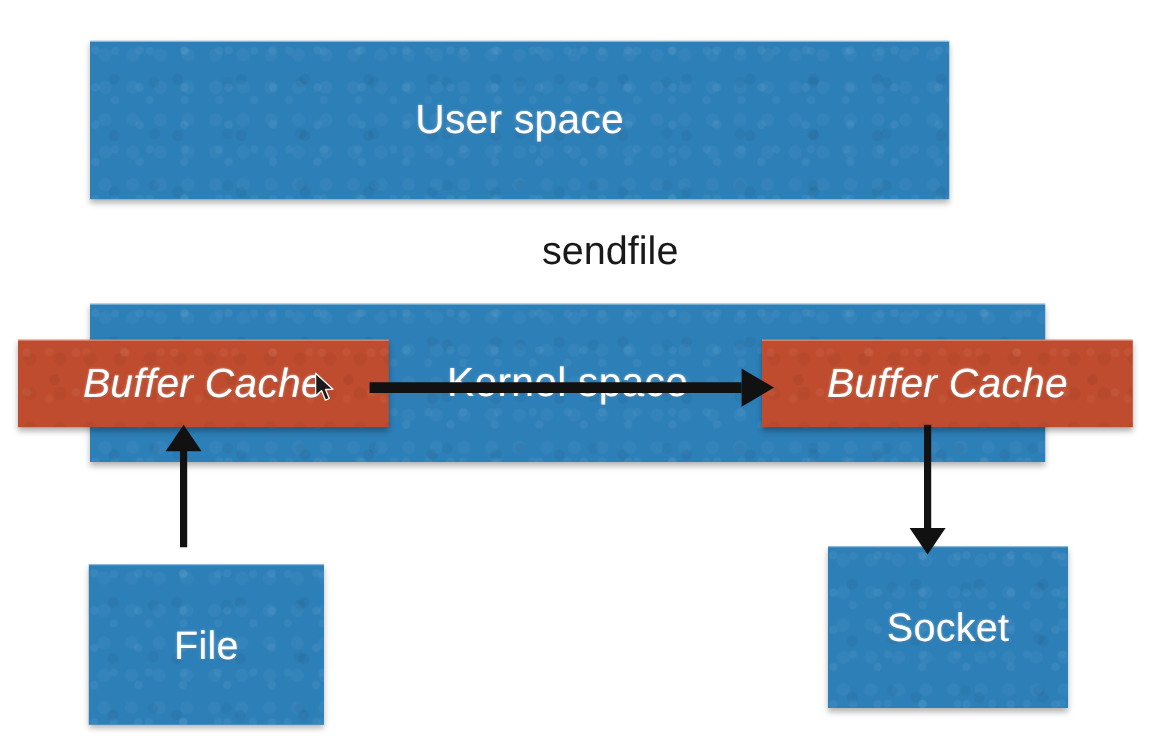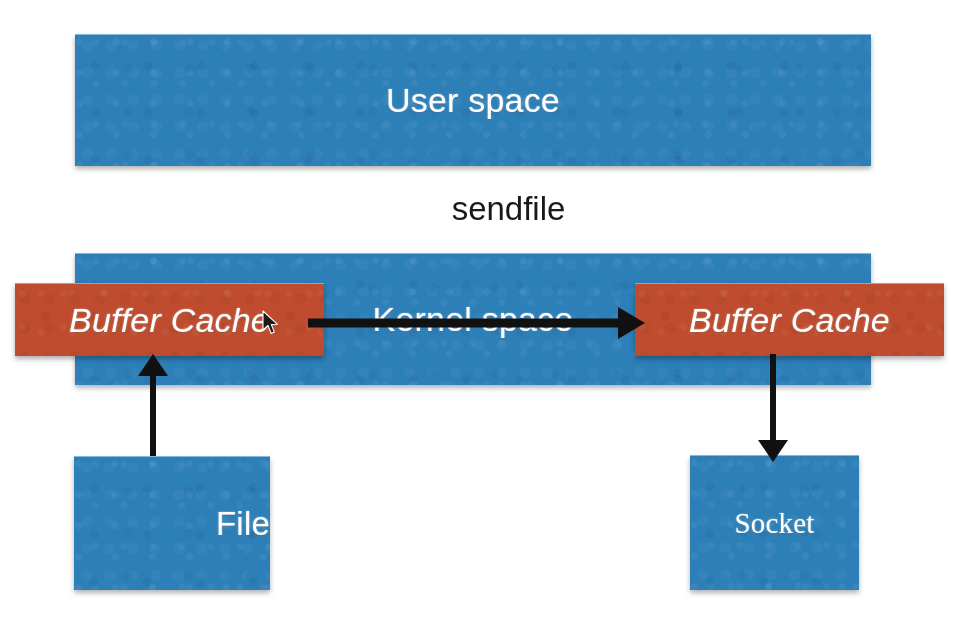--- a/index.html
+++ b/index.html
@@ -52,28 +52,28 @@
       radial-gradient(circle at 62% 72%, rgba(0,0,0,0.05) 0 4px, transparent 5px),
       radial-gradient(circle at 84% 24%, rgba(255,255,255,0.04) 0 3px, transparent 4px),
       radial-gradient(circle at 40% 52%, rgba(0,0,0,0.04) 0 5px, transparent 6px);
     background-size: 41px 33px, 49px 45px, 31px 39px, 25px 29px;
     box-shadow: 0 3px 5px rgba(0,0,0,0.32);
     border-top: 1px solid rgba(255,255,255,0.40);
     font-style: italic;
   }
 
   
-  #user-space   { left: 75px;  top: 34px;  width: 796px; height: 132px; font-size: 34px; }
+  #user-space   { left: 75px;  top: 34px;  width: 716px; height: 132px; font-size: 34px; }
   #kernel-space { left: 75px;  top: 253px; width: 796px; height: 132px; font-size: 34px; }
 
   #buffer-cache-left  { left: 15px;  top: 283px; width: 309px; height: 73px; font-size: 34px; z-index: 6; }
   #buffer-cache-right { left: 635px; top: 283px; width: 309px; height: 73px; font-size: 34px; z-index: 6; }
 
-  #file-box   { left: 74px;  top: 456px; width: 196px; height: 134px; font-size: 33px; justify-content: flex-end; }
-  #socket-box { left: 690px; top: 455px; width: 169px; height: 135px; font-size: 29px; font-family: Liberation Serif, serif; }
+  #file-box   { left: 74px;  top: 470px; width: 196px; height: 134px; font-size: 33px; }
+  #socket-box { left: 690px; top: 455px; width: 200px; height: 135px; font-size: 33px; }
 
   
   .free-text {
     position: absolute;
     color: #1a1a1a;
     user-select: none;
     white-space: nowrap;
     margin-left: 48px;
   }
   #sendfile-label {

